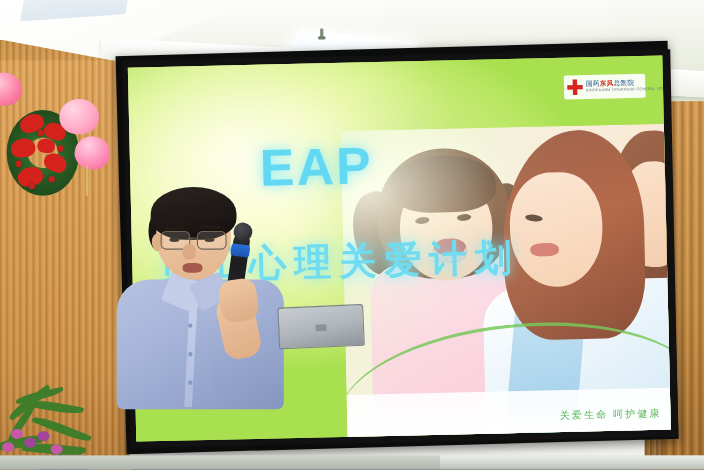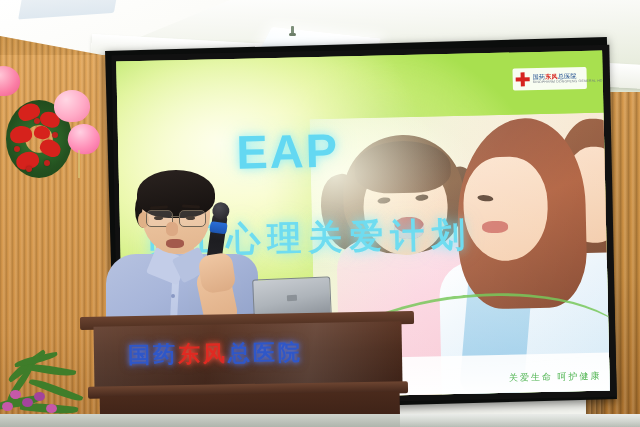--- a/index.html
+++ b/index.html
@@ -507,28 +507,20 @@
       <span class="mic-band2"></span>
     </div>
     <div class="hand"></div>
   </div>
 
   <div class="laptop">
     <div class="laptop-lid"></div>
     <div class="laptop-logo"></div>
   </div>
 
-  <div class="podium">
-    <div class="podium-top"></div>
-    <div class="podium-face"></div>
-    <div class="podium-sheen"></div>
-    <div class="podium-text"><span class="pt-blue">国药</span><span class="pt-red">东风</span><span class="pt-blue">总医院</span></div>
-    <div class="podium-molding"></div>
-    <div class="podium-base"></div>
-  </div>
 
   <div class="balloon b3"></div>
   <div class="wreath"></div>
   <div class="flw f1"></div>
   <div class="flw f2"></div>
   <div class="flw f3"></div>
   <div class="flw f4"></div>
   <div class="flw f5"></div>
   <div class="flw f6"></div>
   <div class="berry" style="left:34px;top:118px"></div>

